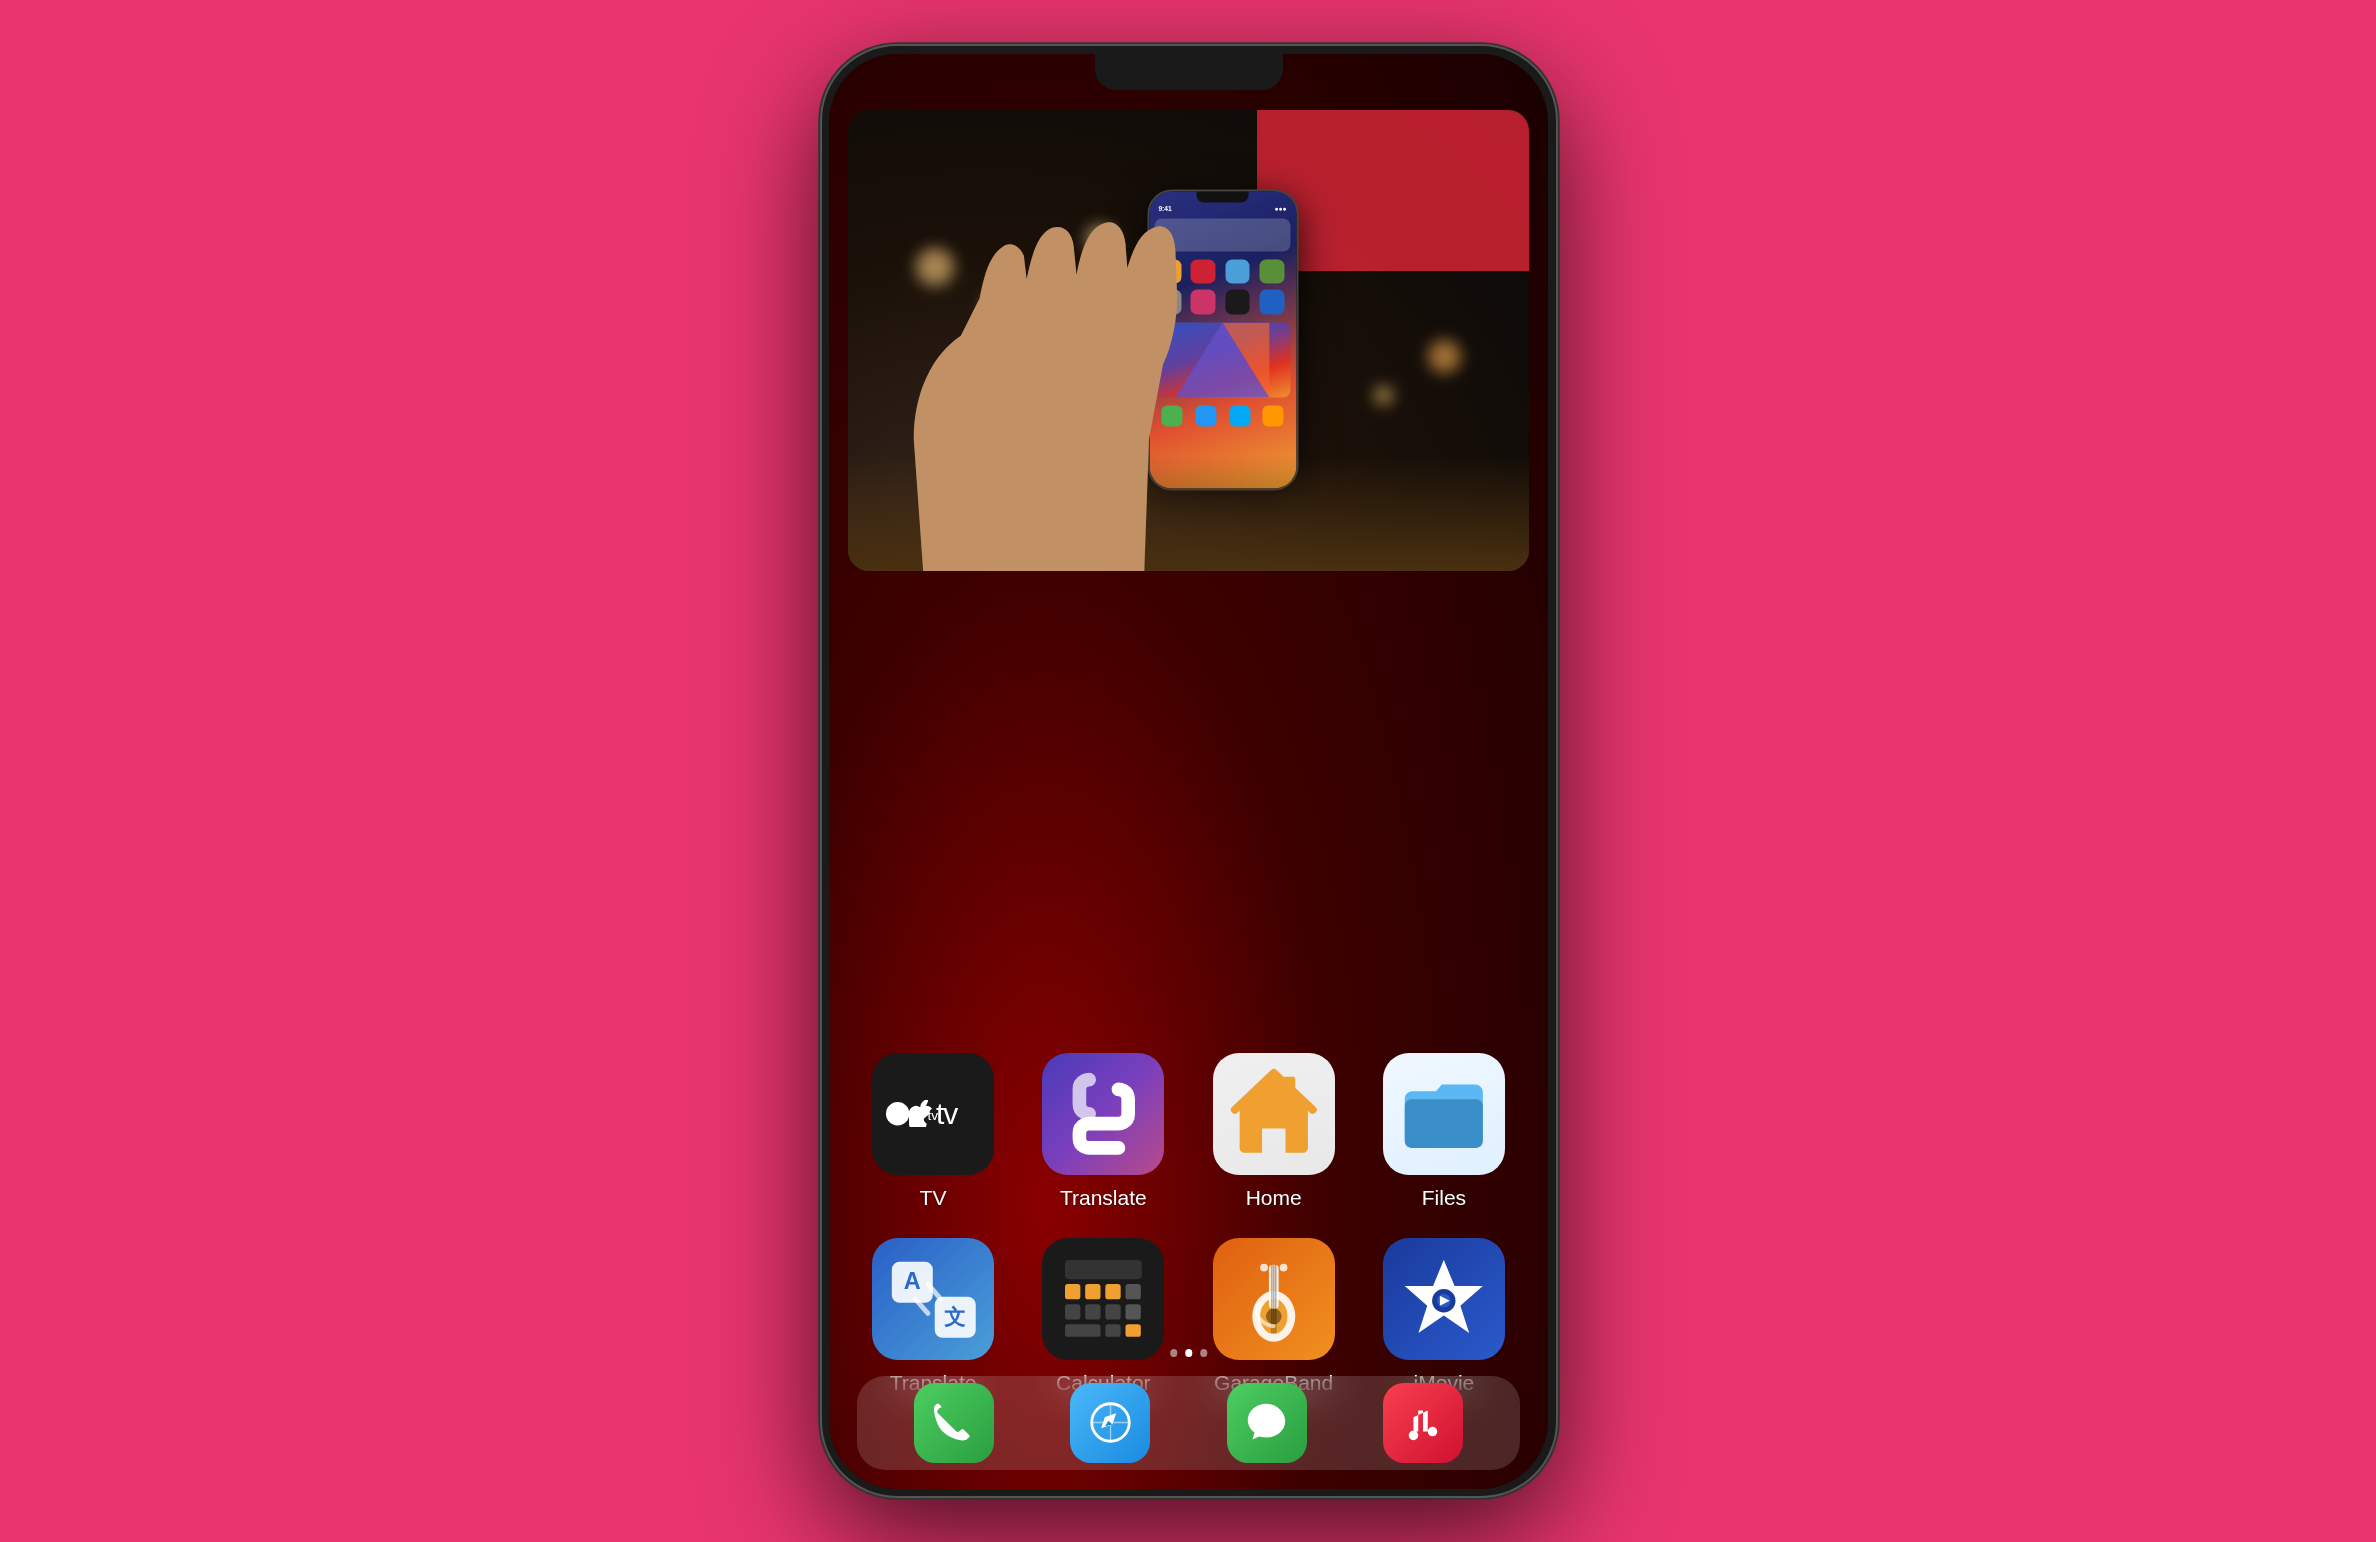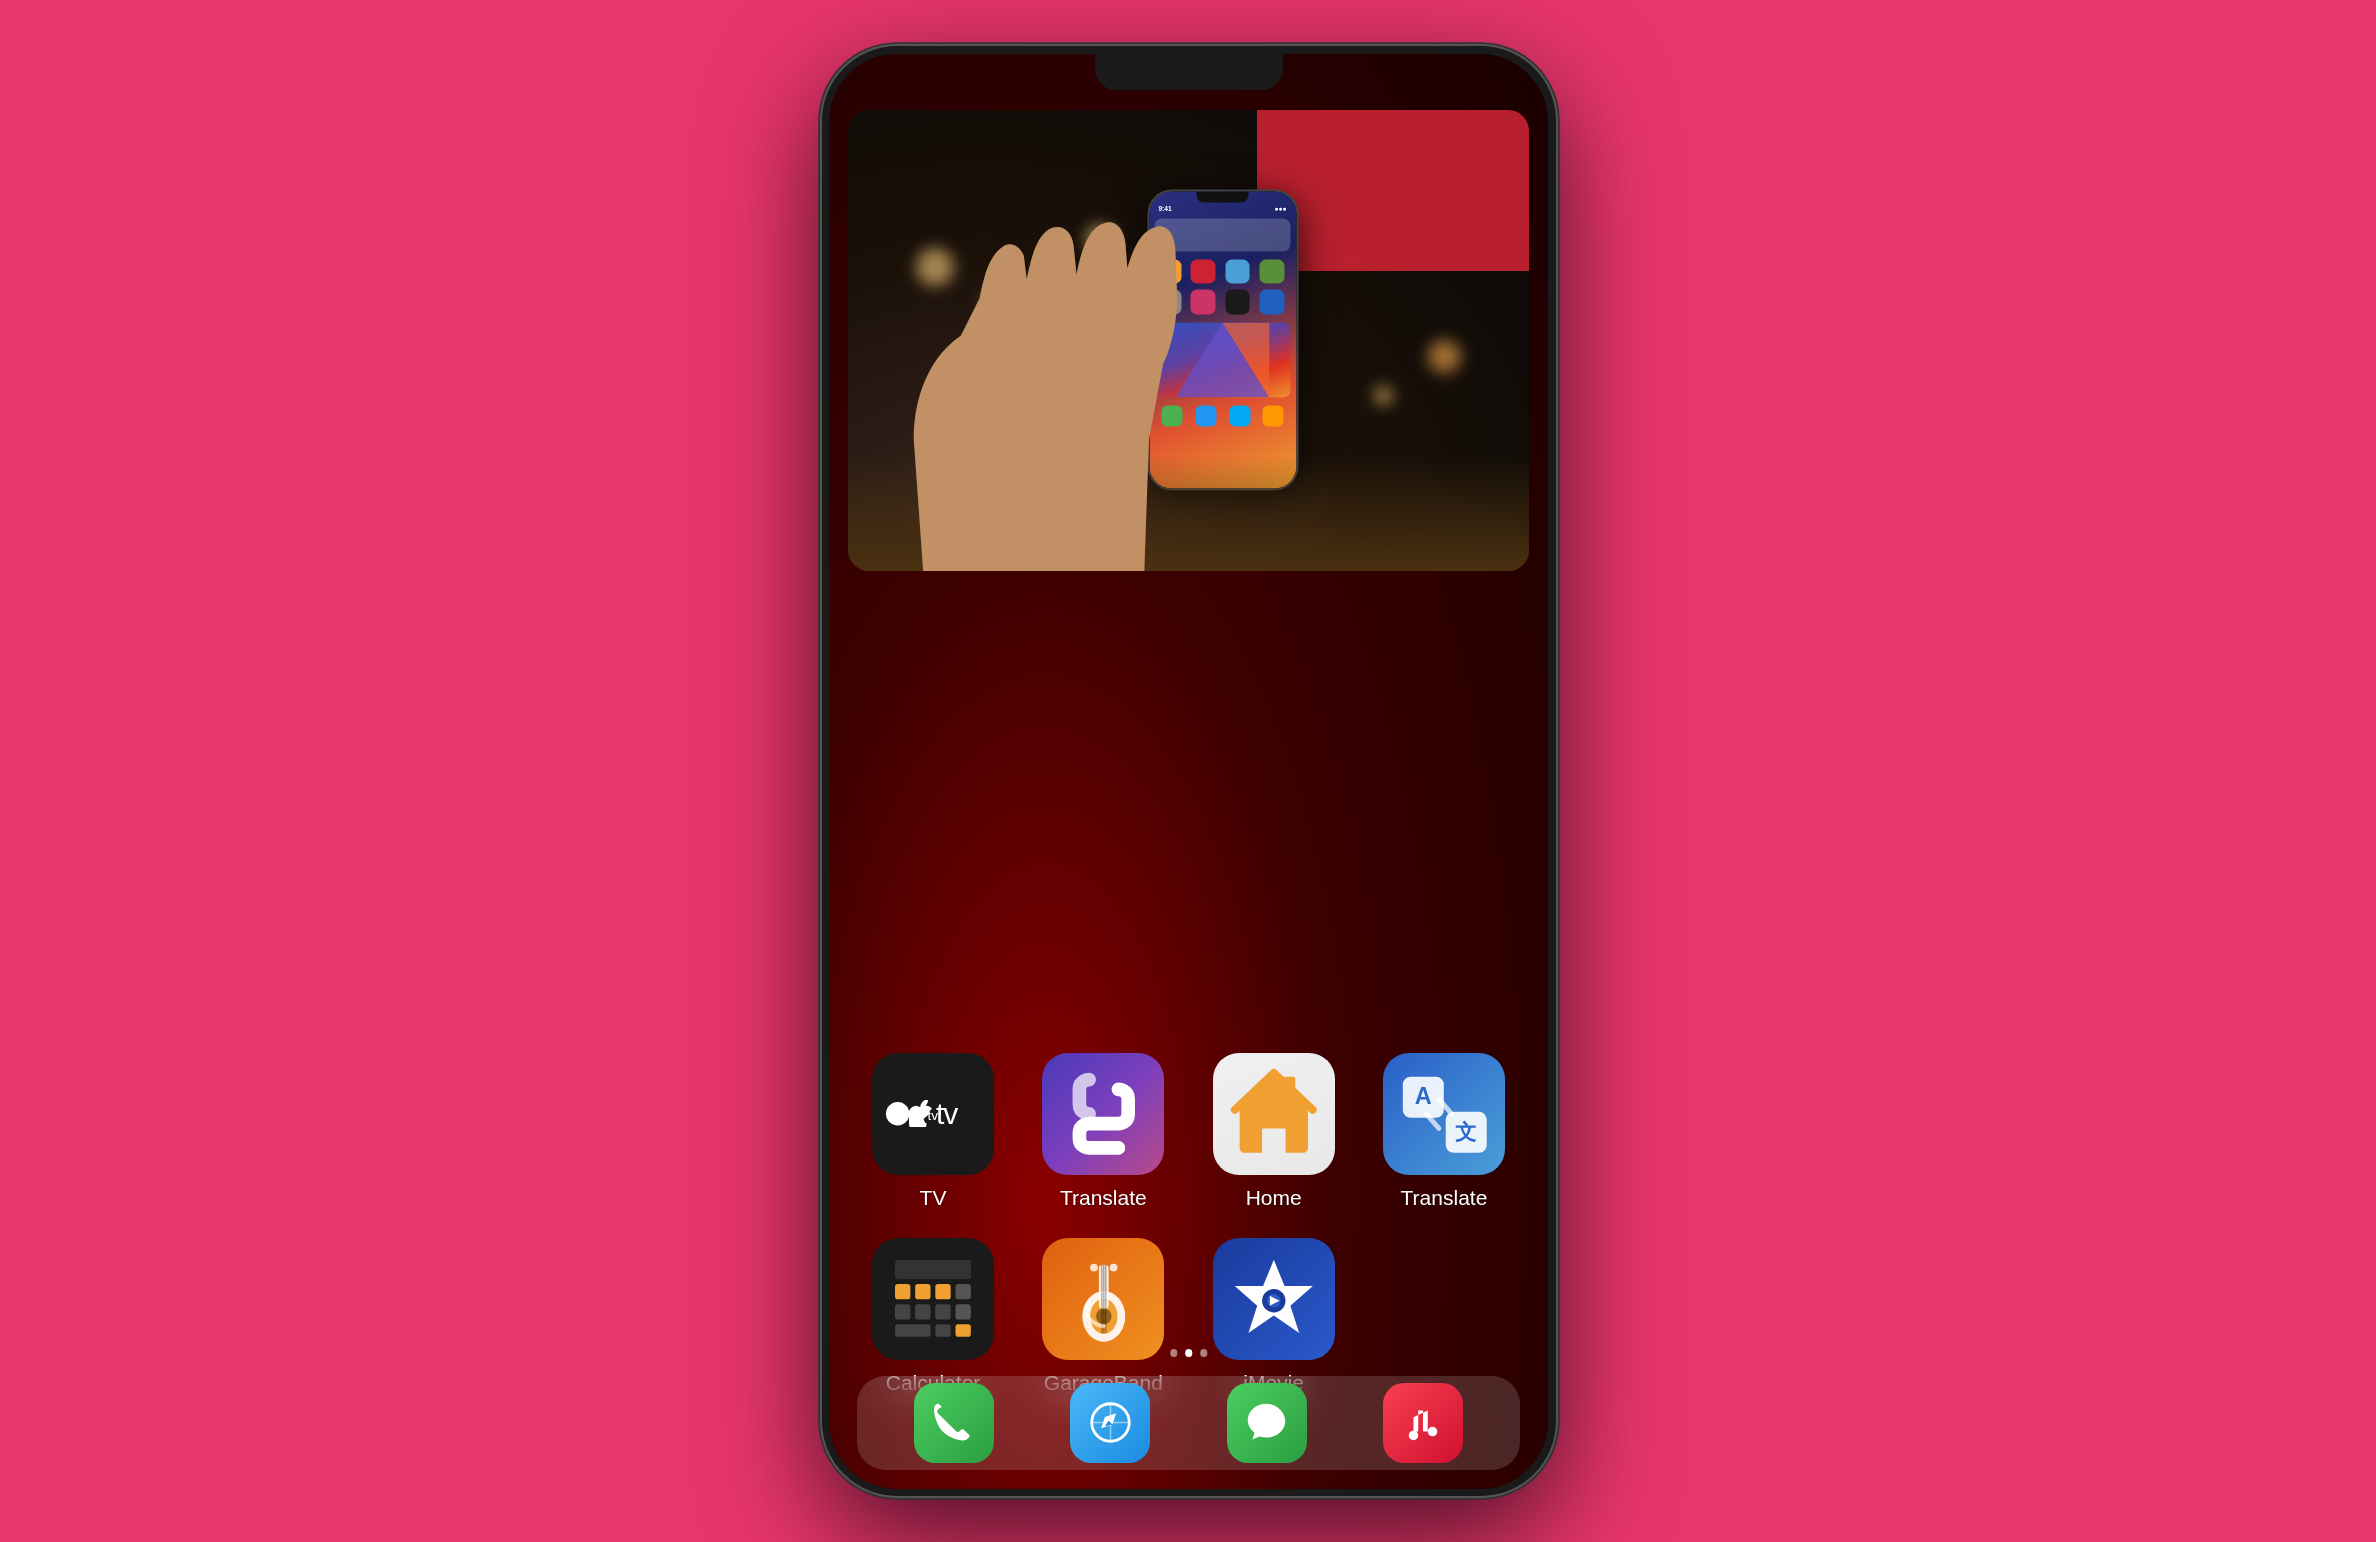--- a/index.html
+++ b/index.html
@@ -517,20 +517,31 @@
             <svg viewBox="0 0 100 100" width="75%" height="75%">
               <path d="M50 10 L85 42 L85 85 C85 87 83 90 80 90 L62 90 L62 65 L38 65 L38 90 L20 90 C17 90 15 87 15 85 L15 42 Z" fill="#f0a030"></path>
               <path d="M10 46 L50 8 L90 46" fill="none" stroke="#f0a030" stroke-width="8" stroke-linecap="round" stroke-linejoin="round"></path>
 
               <rect x="60" y="12" width="12" height="20" rx="2" fill="#f0a030"></rect>
             </svg>
           </div>
           <span class="app-label">Home</span>
         </div>
 
+        <div class="app-item">
+          <div class="app-icon icon-files">
+            <svg viewBox="0 0 100 100" width="80%" height="80%">
+
+              <path d="M10 35 C10 30 14 27 18 27 L42 27 L48 20 L82 20 C86 20 90 23 90 28 L90 75 C90 79 86 82 82 82 L18 82 C14 82 10 79 10 75 Z" fill="#5bb8f5"></path>
+
+              <path d="M10 42 C10 38 13 35 17 35 L83 35 C87 35 90 38 90 42 L90 78 C90 82 87 85 83 85 L17 85 C13 85 10 82 10 78 Z" fill="#3a8fc8"></path>
+            </svg>
+          </div>
+          <span class="app-label">Files</span>
+        </div>
 
         <div class="app-item">
           <div class="app-icon icon-translate">
             <div style="position:absolute;inset:0;display:flex;align-items:center;justify-content:center;">
               <svg viewBox="0 0 100 100" width="85%" height="85%">
 
                 <rect x="8" y="12" width="42" height="42" rx="8" fill="white" opacity="0.9"></rect>
                 <text x="29" y="40" text-anchor="middle" font-size="24" font-family="-apple-system,sans-serif" fill="#2a6aca" font-weight="700">A</text>
 
                 <rect x="52" y="48" width="42" height="42" rx="8" fill="white" opacity="0.9"></rect>

